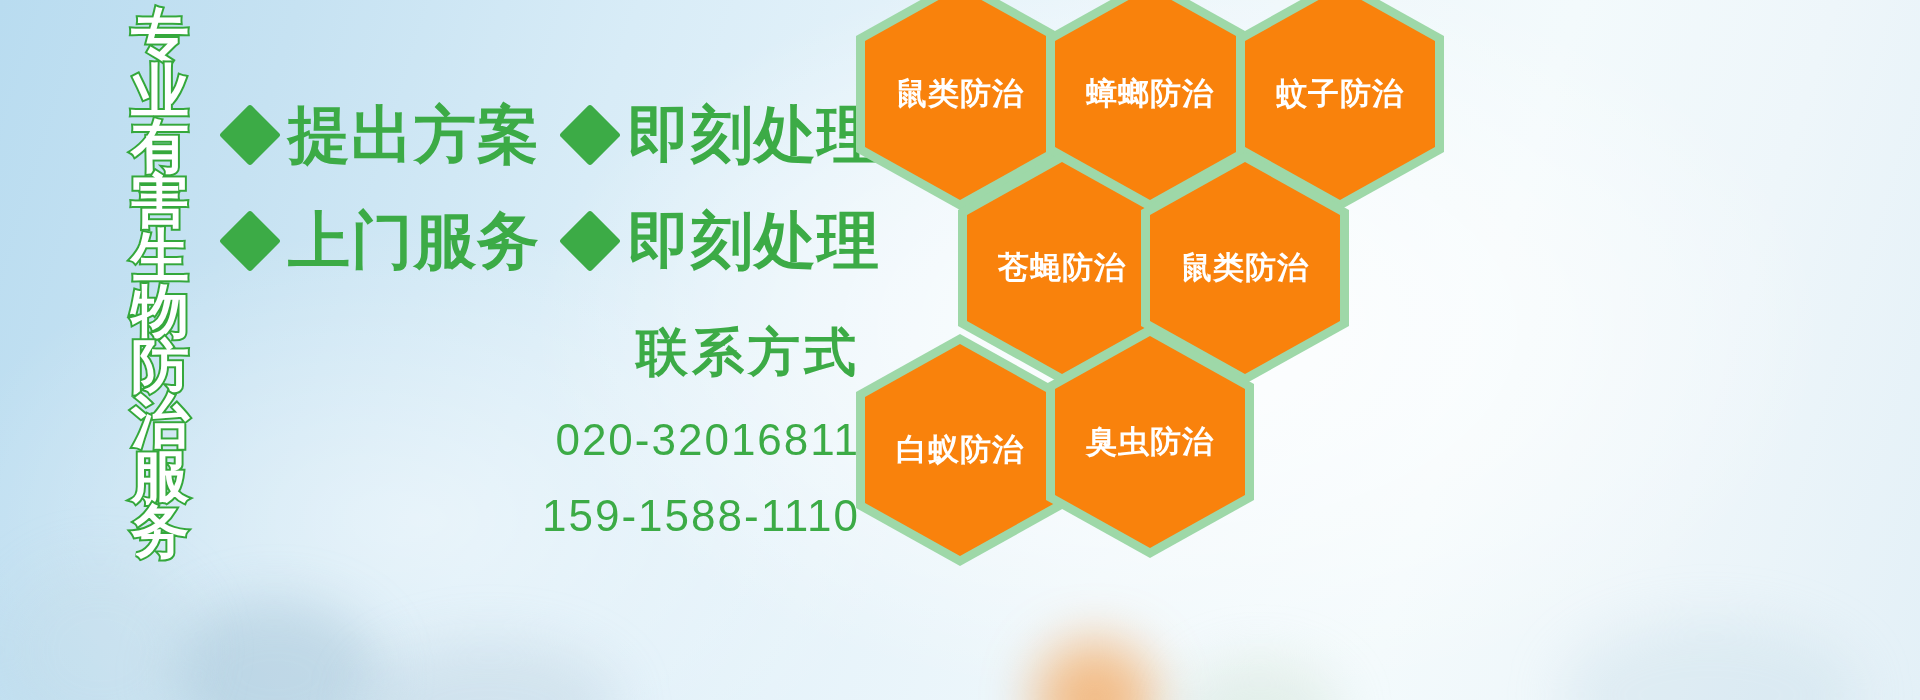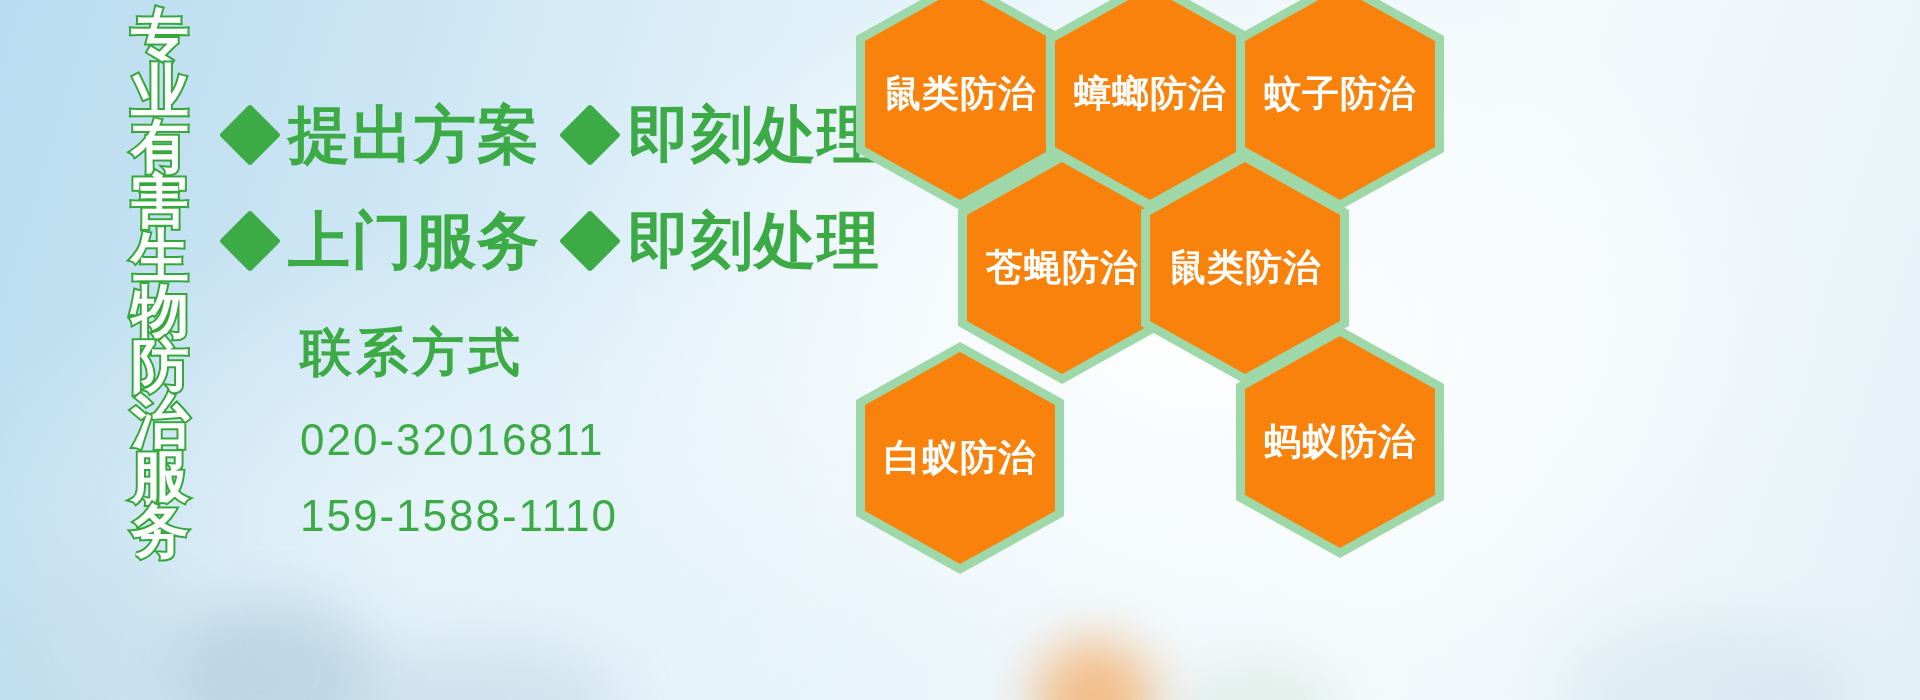--- a/index.html
+++ b/index.html
@@ -48,21 +48,21 @@
     transform:rotate(45deg);border-radius:3px;
     margin-right:16px;flex:none;
   }
   .feature-text{
     font-size:62px;font-weight:bold;color:#3cab46;
     letter-spacing:1px;line-height:62px;
   }
   .gap{width:28px;flex:none;}
 
   
-  #contact{position:absolute;left:300px;top:318px;width:560px;text-align:left;}
+  #contact{position:absolute;left:300px;top:318px;width:560px;text-align:right;}
   #contact-title{
     font-size:52px;font-weight:bold;color:#3cab46;letter-spacing:4px;
     margin-bottom:14px;
   }
   .phone{
     font-size:44px;color:#3cab46;letter-spacing:2px;line-height:76px;
     font-weight:400;
   }
 
   
@@ -73,21 +73,21 @@
     background:#9ed8a8;
     clip-path:polygon(50% 0%,100% 25%,100% 75%,50% 100%,0% 75%,0% 25%);
   }
   .hex-inner{
     position:absolute;left:9px;top:10px;right:9px;bottom:10px;
     background:#f9820c;
     clip-path:polygon(50% 0%,100% 25%,100% 75%,50% 100%,0% 75%,0% 25%);
     display:flex;align-items:center;justify-content:center;
   }
   .hex-label{
-    color:#ffffff;font-size:37px;font-weight:bold;letter-spacing:1px;
+    color:#ffffff;font-size:31px;font-weight:bold;letter-spacing:1px;
     white-space:nowrap;
   }
 </style>
 </head>
 <body>
 
 <div id="banner">
 
   <div class="blob b1"></div>
   <div class="blob b2"></div>
@@ -167,27 +167,27 @@
         <span class="hex-label">苍蝇防治</span>
       </div>
     </div>
     <div class="hex-cell" style="left:285px;top:174px;">
       <div class="hex-outer"></div>
       <div class="hex-inner">
         <span class="hex-label">鼠类防治</span>
       </div>
     </div>
 
-    <div class="hex-cell" style="left:0px;top:364px;">
+    <div class="hex-cell" style="left:0px;top:356px;">
       <div class="hex-outer"></div>
       <div class="hex-inner">
         <span class="hex-label">白蚁防治</span>
       </div>
     </div>
-    <div class="hex-cell" style="left:380px;top:348px;">
+    <div class="hex-cell" style="left:190px;top:348px;">
       <div class="hex-outer"></div>
       <div class="hex-inner">
-        <span class="hex-label">蚂蚁防治</span>
+        <span class="hex-label">臭虫防治</span>
       </div>
     </div>
 
   </div>
 </div>
 
 </body></html>

